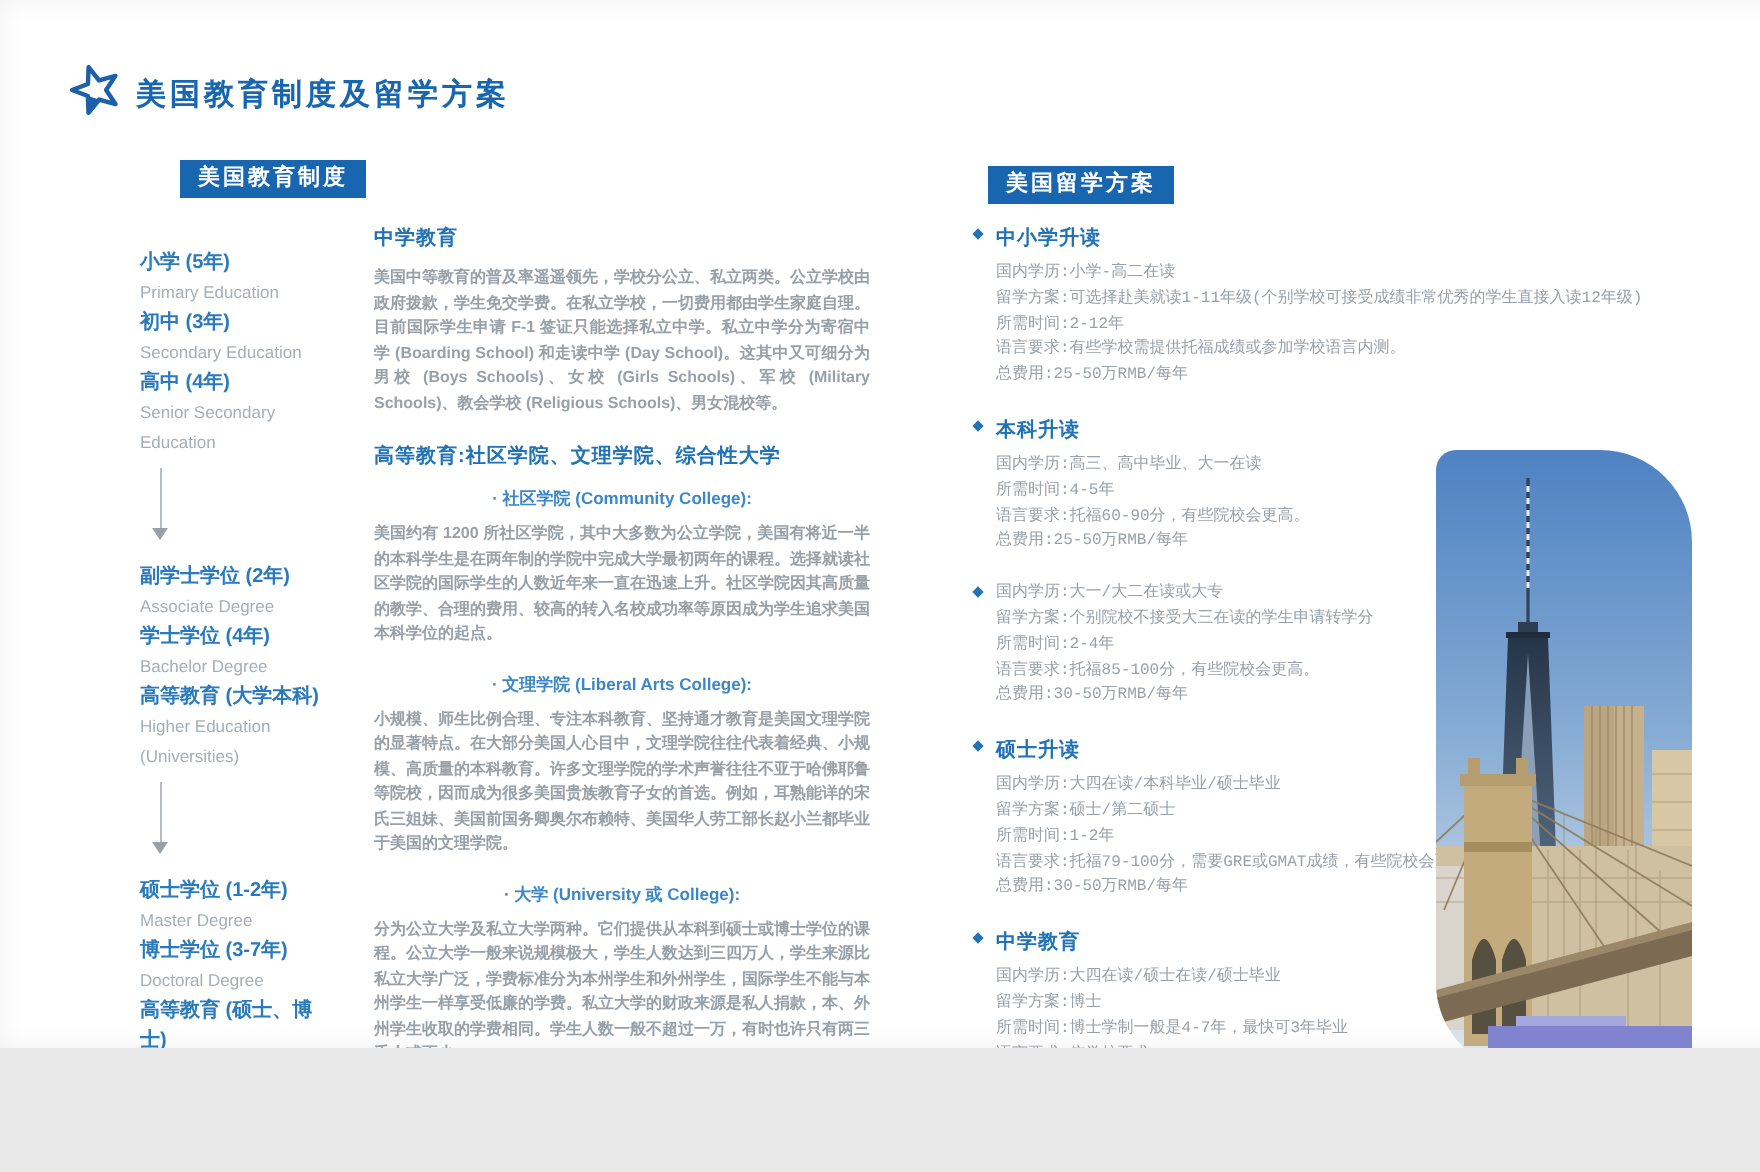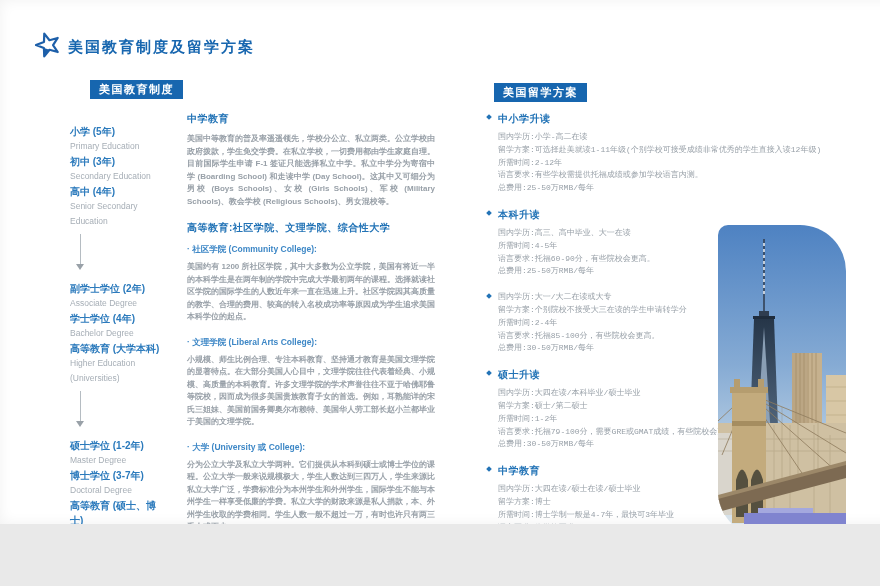--- a/index.html
+++ b/index.html
@@ -29,21 +29,21 @@
   .flow-arrow{position:relative;height:42px;width:12px;margin:5px 0 5px 6px;}
   .flow-arrow .line{position:absolute;left:4px;top:0;width:1px;height:30px;background:#b5bcc2;}
   .flow-arrow .head{position:absolute;left:0;top:30px;width:0;height:0;
     border-left:4.5px solid transparent;border-right:4.5px solid transparent;
     border-top:6px solid #99a1a8;}
   
   .left-main{position:absolute;left:187px;top:112px;width:248px;}
   .left-main h3{margin:0 0 7px 0;font-size:10px;letter-spacing:.5px;color:var(--headblue);}
   .left-main p{margin:0 0 13px 0;font-size:8px;line-height:12.5px;
     color:var(--gray);text-align:justify;font-weight:bold;}
-  .left-main h4{margin:9px 0 5px 0;font-size:8.5px;color:var(--subblue);}
+  .left-main h4{margin:9px 0 5px 0;font-size:8.5px;color:var(--subblue);text-align:center;}
   
   .right-main{position:absolute;left:487px;top:112px;width:370px;}
   .rsec{position:relative;padding-left:11px;margin-bottom:13px;}
   .rsec .bullet{position:absolute;left:0;top:3px;width:4px;height:4px;
     background:var(--headblue);transform:rotate(45deg);}
   .rsec h4{margin:0 0 5px 0;font-size:10px;letter-spacing:.5px;color:var(--headblue);}
   .rsec .detail{margin:0;font-size:8px;line-height:12.8px;color:var(--gray);white-space:nowrap;font-family:Liberation Mono, monospace;}
   
   .photo{
     position:absolute;left:718px;top:225px;width:128px;height:312px;

